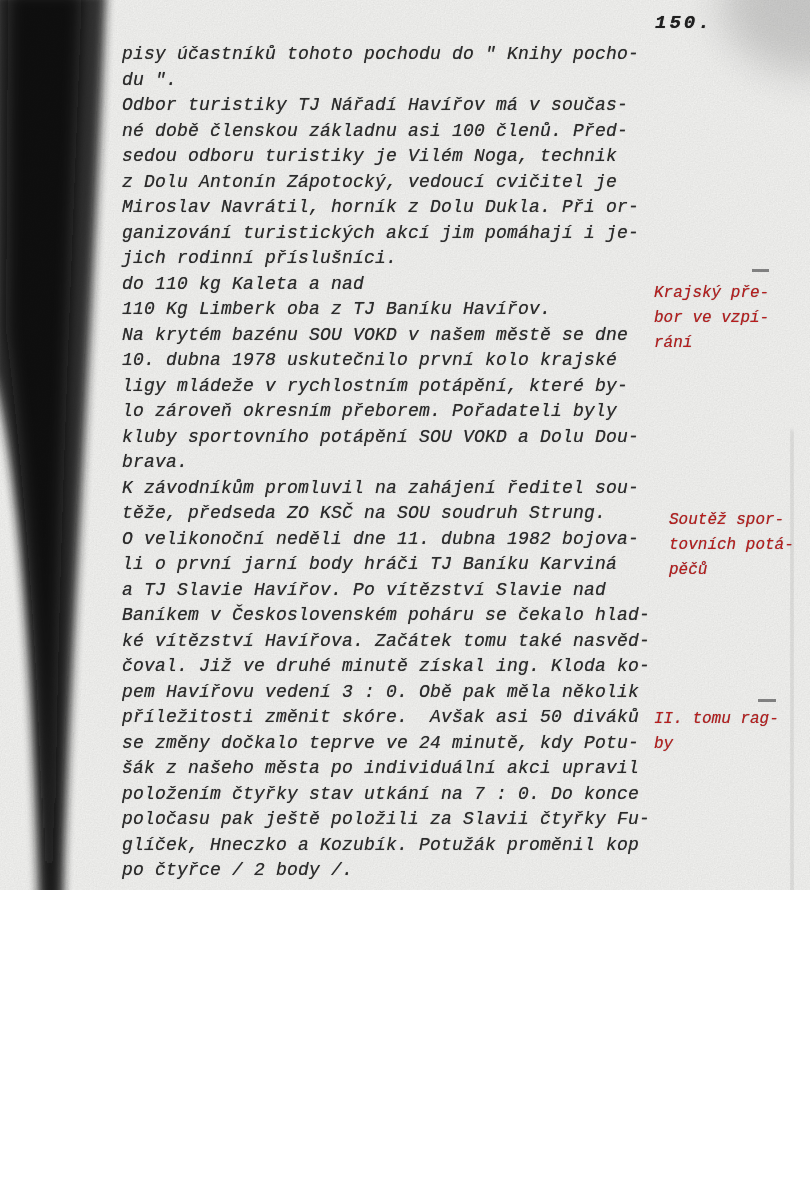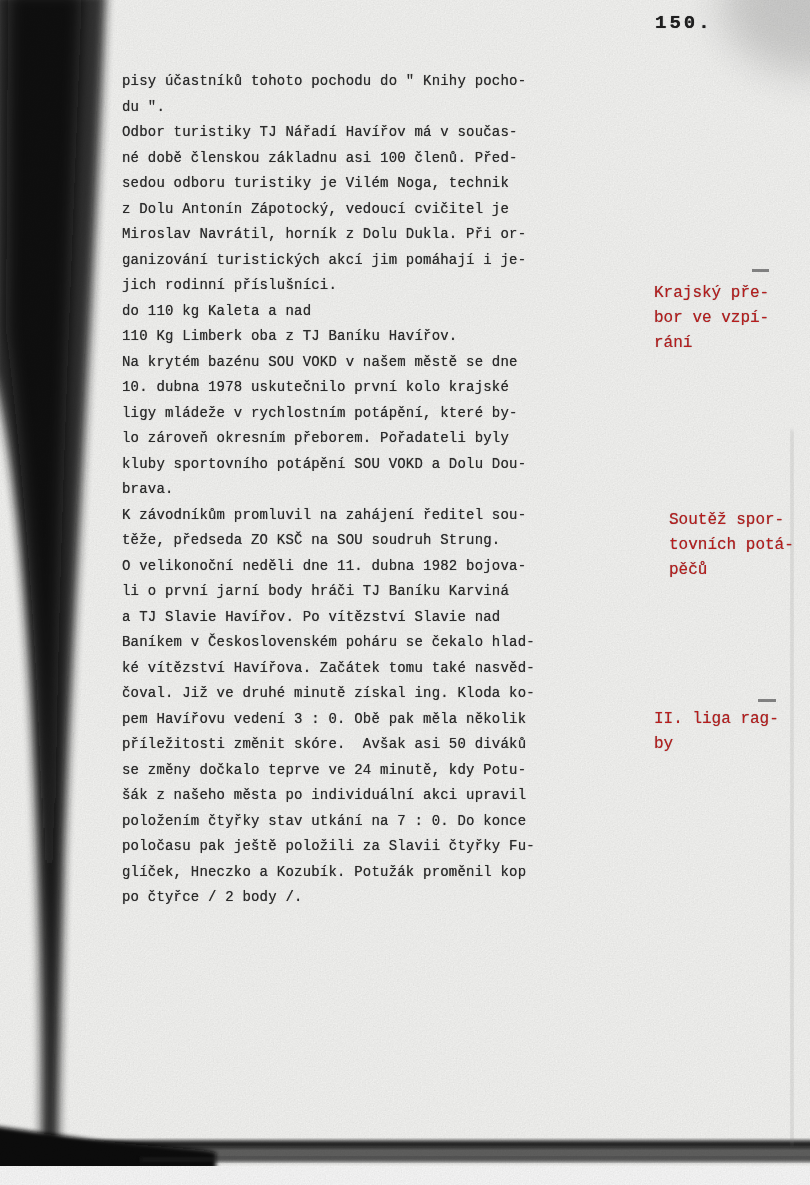--- a/index.html
+++ b/index.html
@@ -3,25 +3,26 @@
 <meta charset="utf-8">
 <style>
   html, body {
     margin: 0;
     padding: 0;
     background: #ffffff;
   }
   #scan-page {
     position: relative;
     width: 810px;
-    height: 1185px;
+    height: 890px;
     overflow: hidden;
     background: #fafaf8;
     font-family: "Liberation Mono", "DejaVu Sans Mono", monospace;
     color: #2b2b2b;
+    font-style: italic;
   }
   #artifacts {
     position: absolute;
     left: 0; top: 0;
     width: 810px; height: 1185px;
     z-index: 1;
     pointer-events: none;
   }
   .text-layer {
     position: absolute;
@@ -33,25 +34,24 @@
     font-size: 19px;
     font-weight: 600;
     letter-spacing: 3px;
     color: #1f1f1f;
     text-shadow: 0 0 0.7px rgba(30,30,30,0.9);
   }
   #main-text {
     left: 122px;
     top: 42px;
     width: 532px;
-    font-size: 14px;
+    font-size: 18px;
     line-height: 25.5px;
     letter-spacing: 0.2px;
     text-shadow: 0 0 0.7px rgba(45,45,45,0.75);
-    margin-top: 27px;
   }
   .paragraph {
     white-space: pre-wrap;
     margin: 0;
   }
   .margin-note {
     left: 654px;
     width: 152px;
     font-size: 16px;
     line-height: 25px;
@@ -146,16 +146,16 @@
 glíček, Hneczko a Kozubík. Potužák proměnil kop
 po čtyřce / 2 body /.</div>
   </div>
 
   <div class="text-layer margin-note" id="margin-note-0">Krajský pře-
 bor ve vzpí-
 rání</div>
   <div class="text-layer margin-note" id="margin-note-1">Soutěž spor-
 tovních potá-
 pěčů</div>
-  <div class="text-layer margin-note" id="margin-note-2">II. liga rag-
+  <div class="text-layer margin-note" id="margin-note-2">II. tomu rag-
 by</div>
 
 </div>
 
 </body></html>

